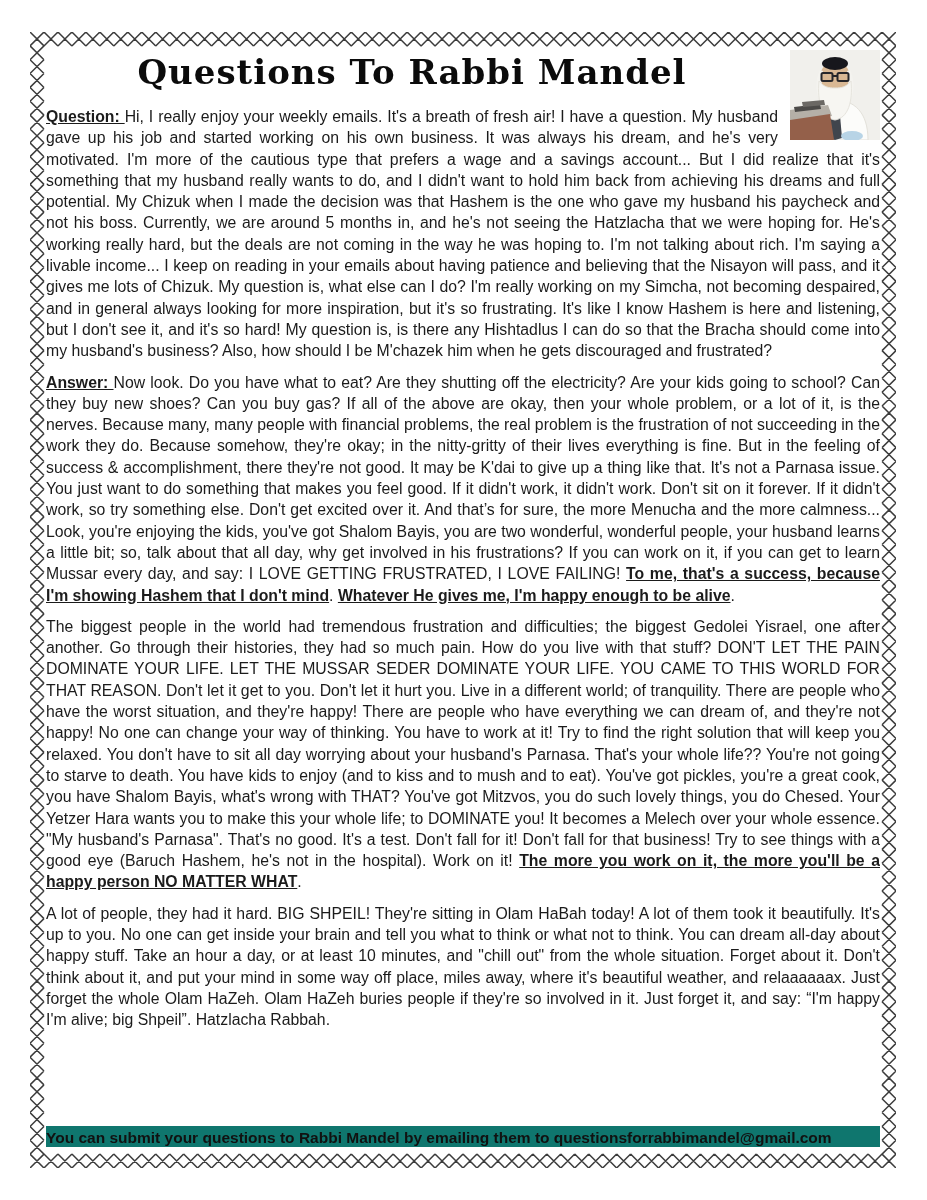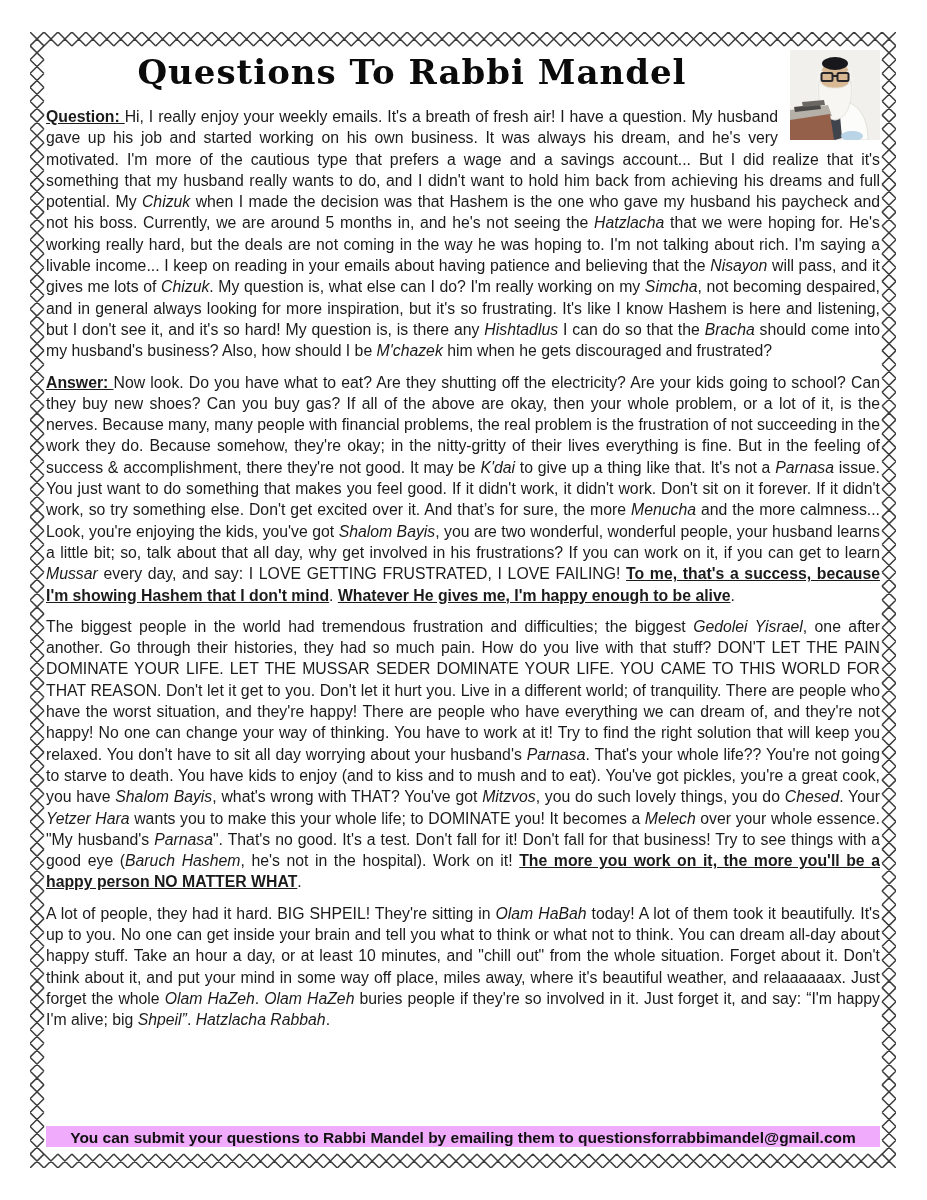--- a/index.html
+++ b/index.html
@@ -37,28 +37,27 @@
     margin: 6px 0 14px 0;
   }
   p.para {
     font-size: 15.8px;
     line-height: 21.3px;
     text-align: justify;
     color: #1b1b1b;
     margin: 0 0 10px 0;
   }
   span.b { font-weight: bold; text-decoration: underline; }
-  span.i { font-style: italic; }
+  span.i { }
   .footer {
     position: absolute;
     left: 0; right: 0; bottom: 3px;
-    background: #f0abfc;
+    background: #0f766e;
     font-size: 15.5px;
     font-weight: bold;
-    text-align: center;
     color: #111111;
     padding-top: 3px;
   }
 </style>
 </head>
 <body>
 
 <div class="page">
 
   <svg id="border-svg" class="frame-svg" width="866" height="1136">

